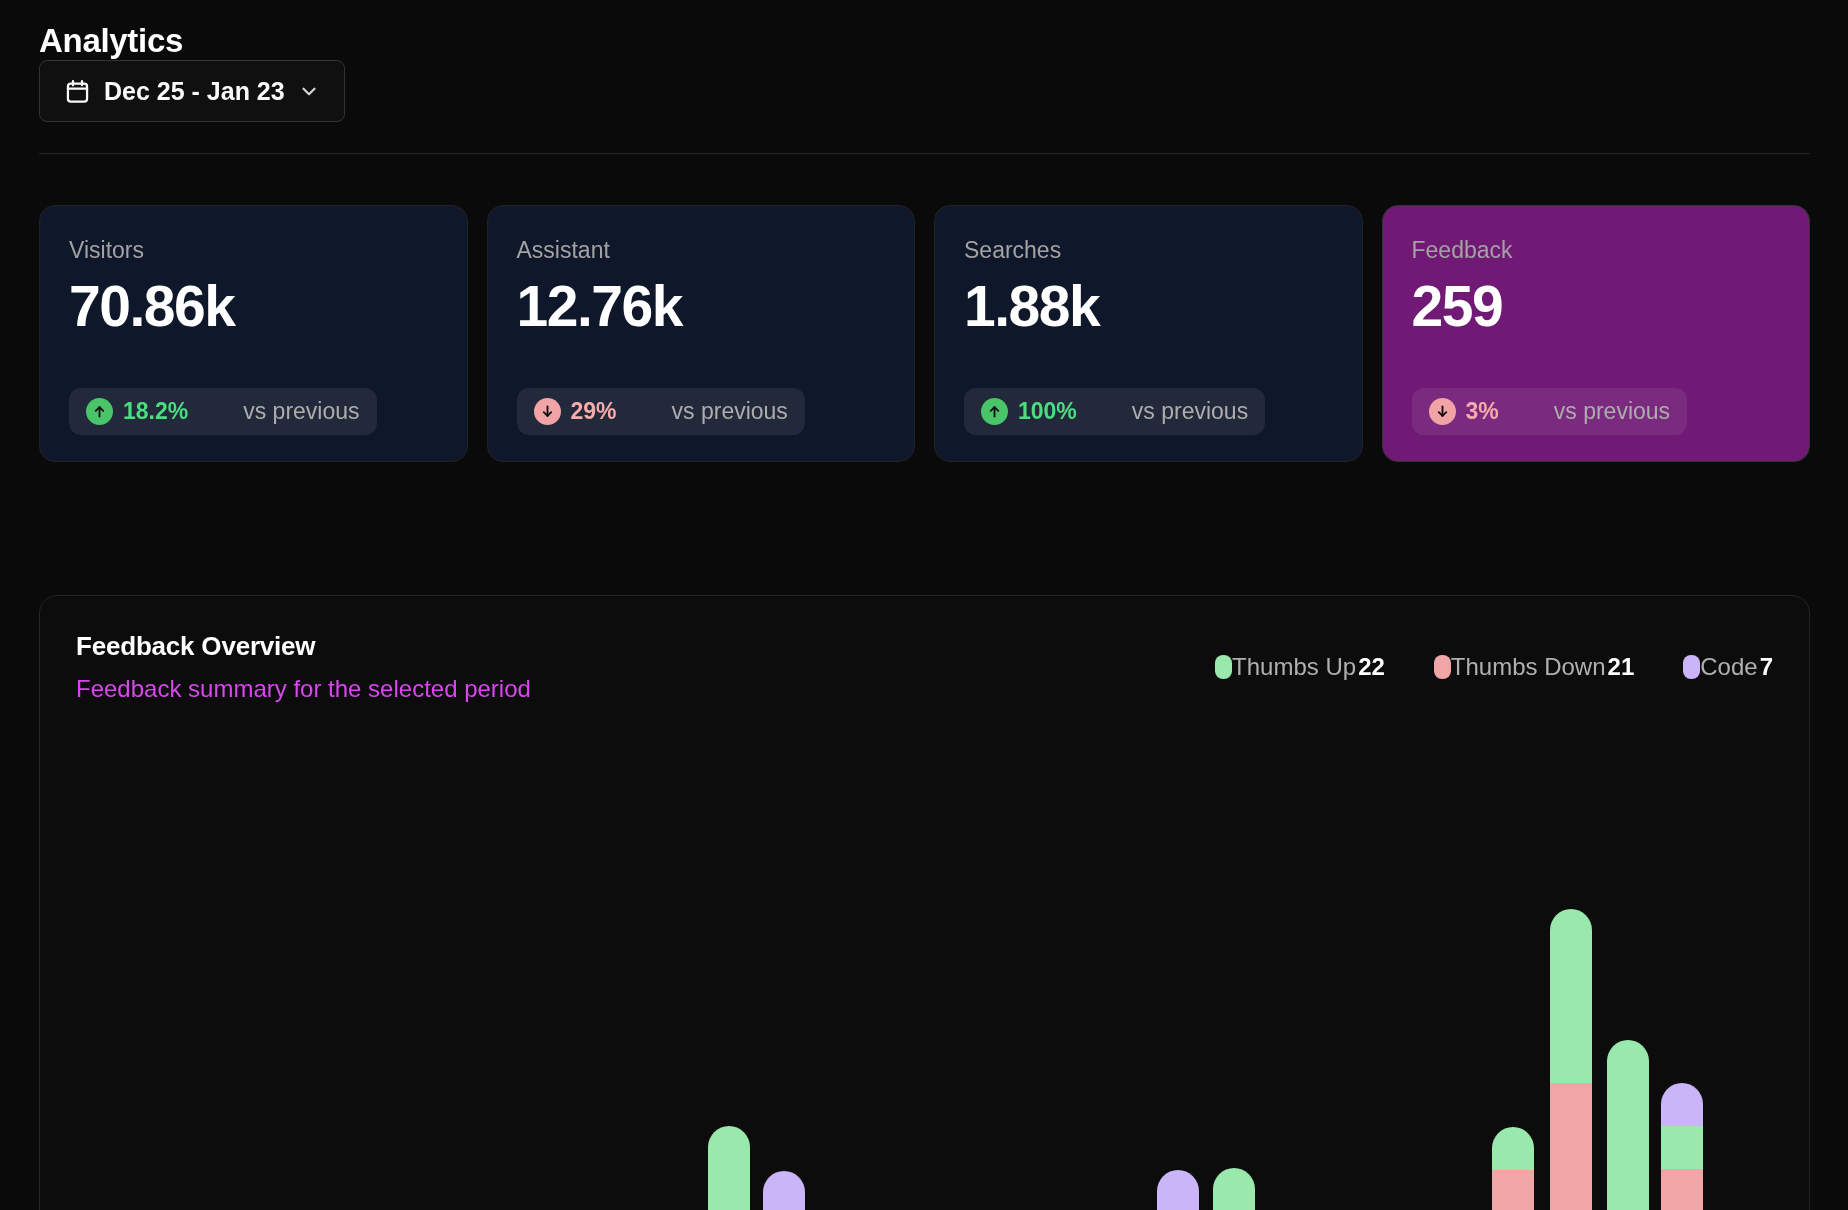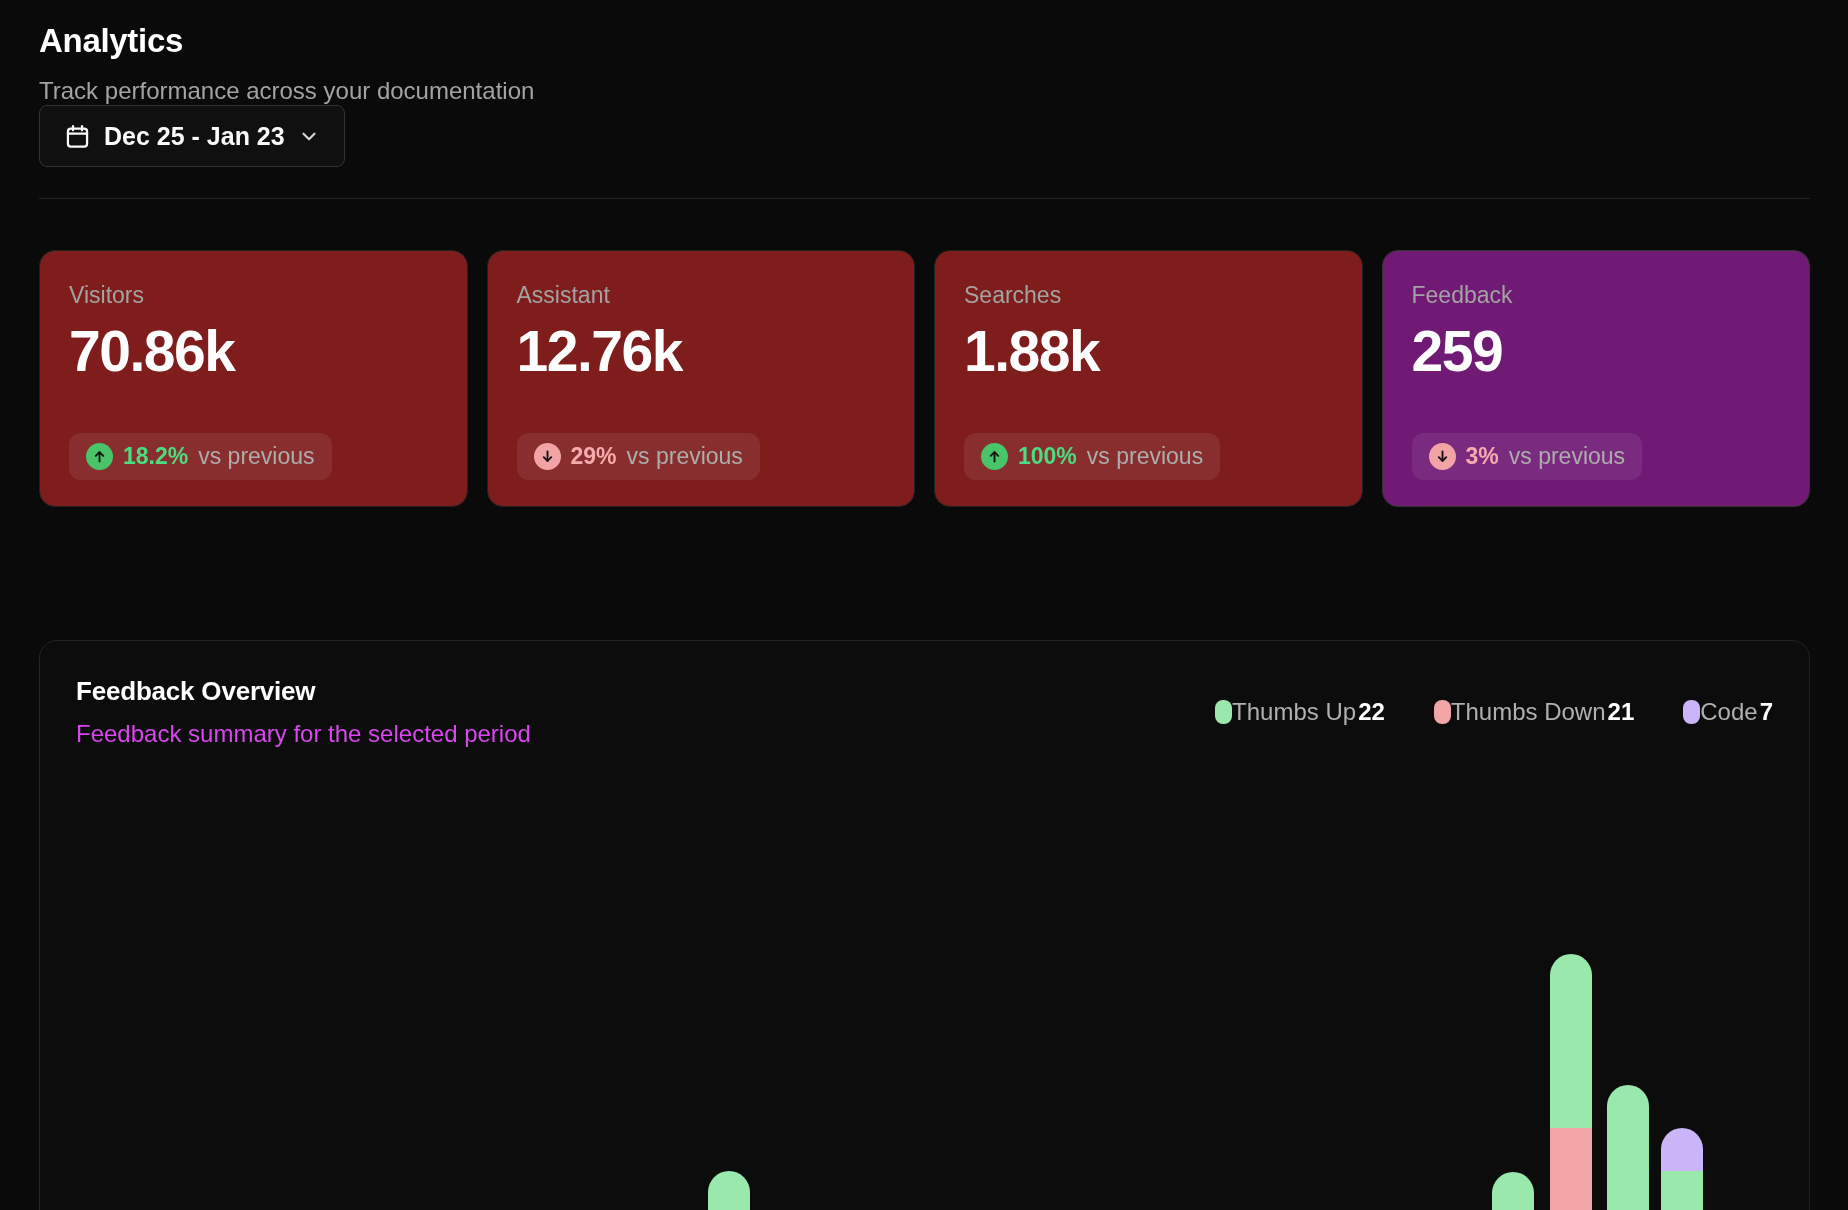--- a/index.html
+++ b/index.html
@@ -22,21 +22,21 @@
     background:#101010; border:1px solid #333; border-radius:8px;
     font-size:25px; font-weight:600; color:#fafafa; cursor:pointer;
   }
   .date-btn svg { display:block; }
   .divider { border:none; border-top:1px solid #232323; margin-top:31px; }
 
   
   .stats { display:flex; gap:19px; margin-top:51px; }
   .stat-card {
     flex:1; height:257px; border-radius:16px;
-    background:#7f1d1d; border:1px solid #222;
+    background:#0f172a; border:1px solid #222;
     padding:31px 29px; position:relative; cursor:pointer;
   }
   .stat-card.selected { background:#701a75; border-color:#343434; }
   .stat-label { font-size:23px; color:#a3a3a3; }
   .stat-value { font-size:57px; font-weight:700; letter-spacing:-1.5px; margin-top:9px; color:#fff; }
   .badge {
     position:absolute; left:29px; bottom:26px;
     display:inline-flex; align-items:flex-end; gap:10px;
     padding:10px 17px; border-radius:12px;
     background:rgba(255,255,255,0.08);
@@ -44,21 +44,21 @@
   .badge-circle {
     width:27px; height:27px; border-radius:50%;
     display:flex; align-items:center; justify-content:center;
   }
   .badge-circle svg { display:block; }
   .up .badge-circle { background:#49c468; }
   .down .badge-circle { background:#f2a3a5; }
   .badge-delta { font-size:23px; font-weight:700; }
   .up .badge-delta { color:#4ade80; }
   .down .badge-delta { color:#f8abab; }
-  .badge-suffix { font-size:23px; color:#adadad; }
+  .badge-suffix { font-size:23px; color:#adadad;margin-left:45px; }
 
   
   .chart-card {
     margin-top:133px; height:780px;
     border-radius:18px; background:#0c0c0c; border:1px solid #242424;
     padding:35px 36px; position:relative; overflow:hidden;
   }
   .chart-head { display:flex; justify-content:space-between; align-items:center; }
   .chart-title { font-size:26px; font-weight:700; letter-spacing:-0.2px; }
   .chart-subtitle { margin-top:13px; font-size:24px; color:#d946ef; }
@@ -78,21 +78,20 @@
   .bar .seg.rest { flex:1; }
 </style>
 </head>
 <body>
 
 <div class="page">
 
   <div class="top">
     <div>
       <div class="page-title">Analytics</div>
-      <div class="page-subtitle">Track performance across your documentation</div>
     </div>
     <button class="date-btn">
       <span>
         <svg width="27" height="27" viewBox="0 0 24 24" fill="none" stroke="#fafafa" stroke-width="2" stroke-linecap="round" stroke-linejoin="round">
           <rect x="3.5" y="5" width="17" height="16" rx="2.5"></rect>
           <line x1="8" y1="2.8" x2="8" y2="6.5"></line>
           <line x1="16" y1="2.8" x2="16" y2="6.5"></line>
           <line x1="3.5" y1="9.5" x2="20.5" y2="9.5"></line>
         </svg>
       </span>

